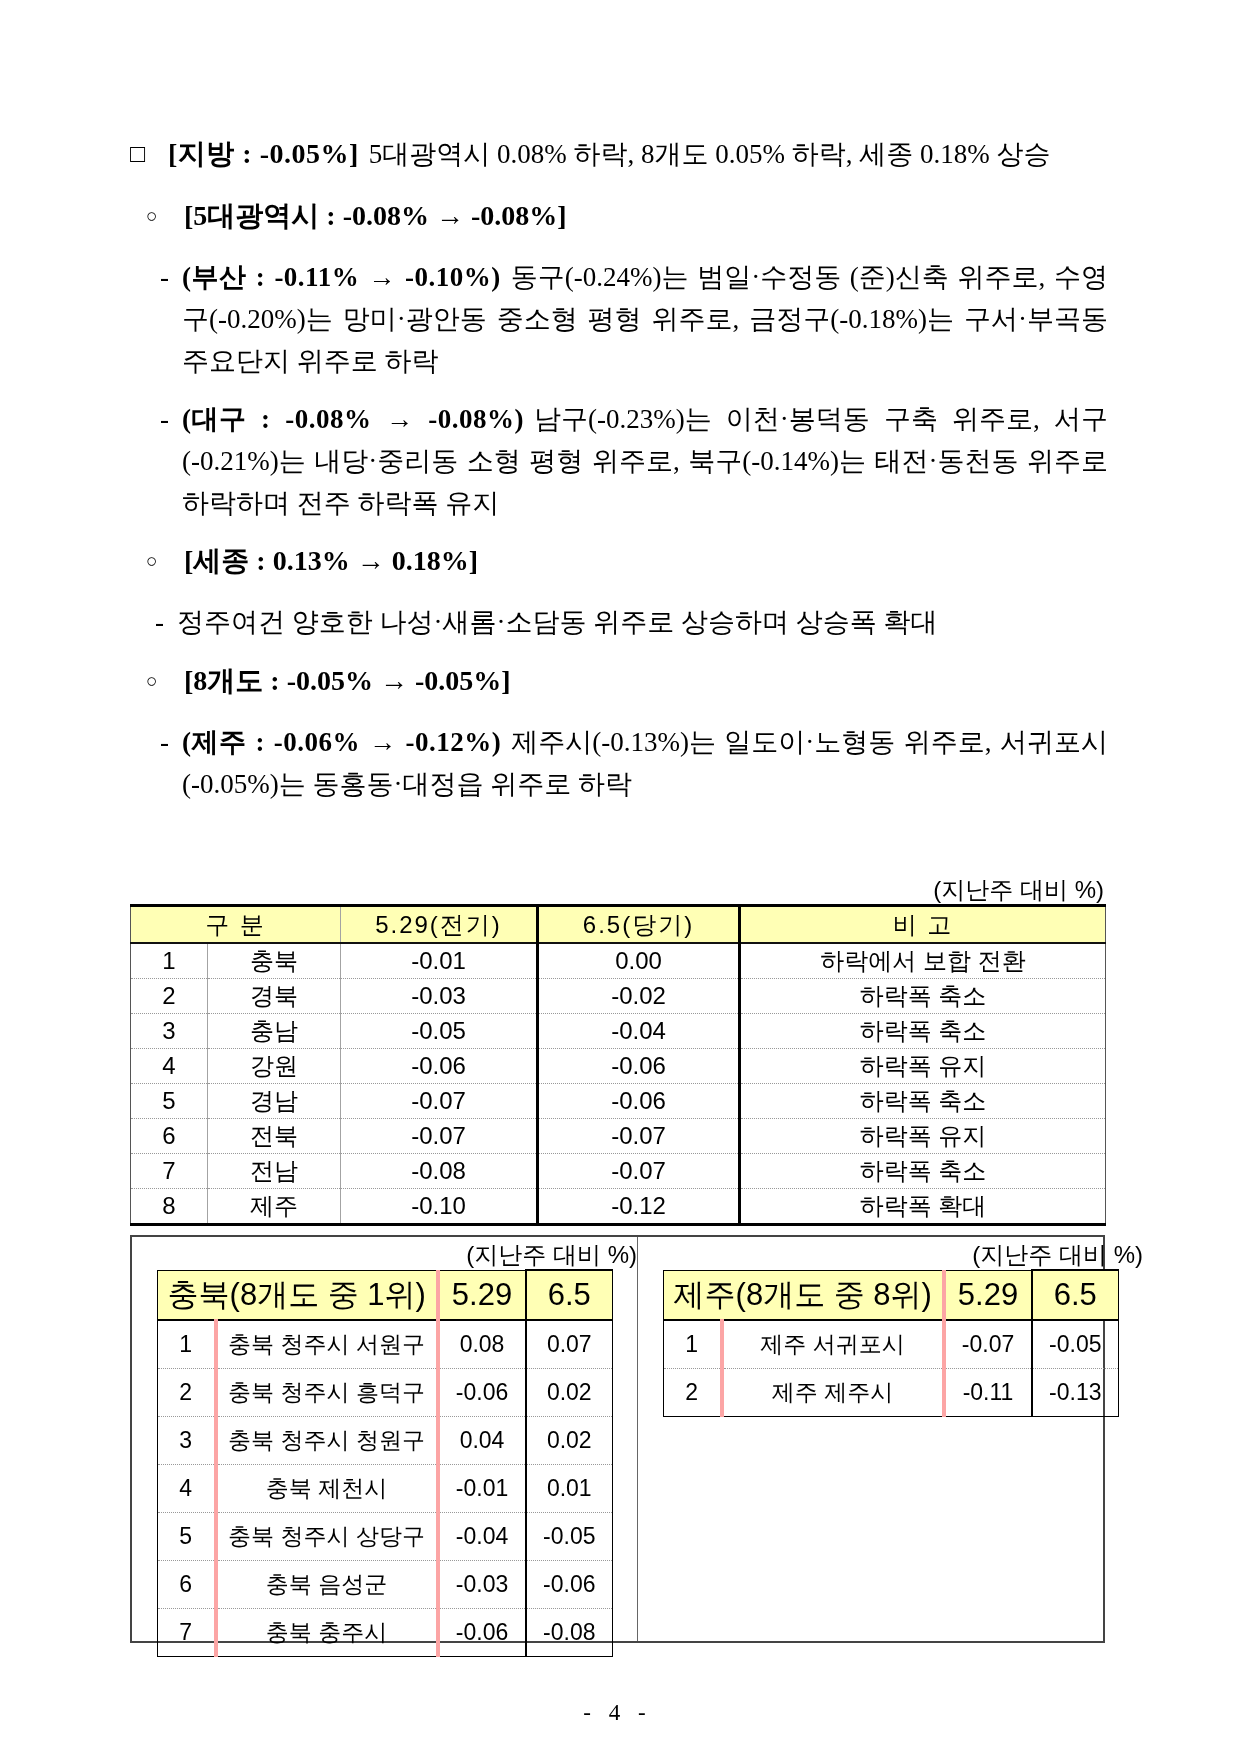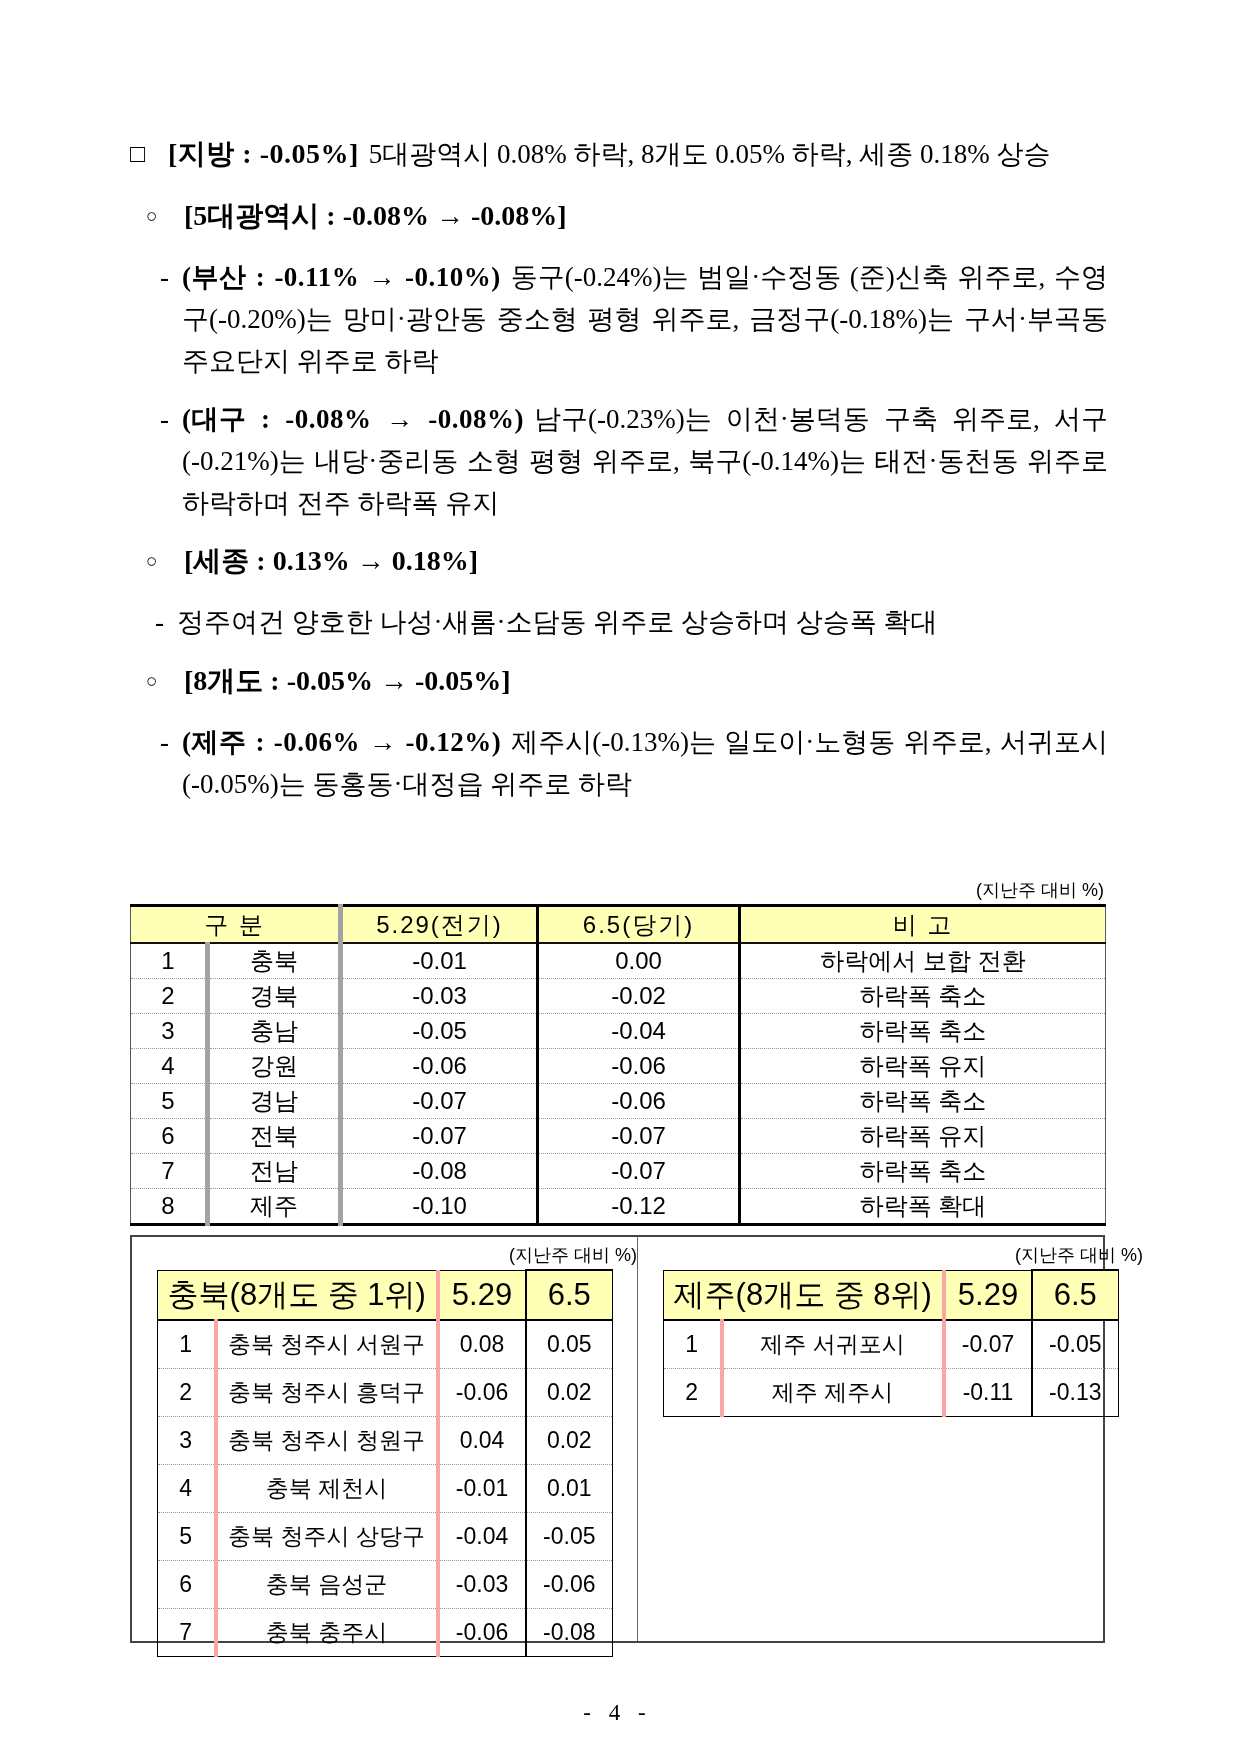--- a/index.html
+++ b/index.html
@@ -27,21 +27,21 @@
   .p-h1 b{font-size:28px;}
   .p-h2{padding-left:16px;margin-bottom:19px;font-weight:bold;font-size:28px;}
   .p-h2 .mk{width:38px;font-size:19px;font-weight:normal;}
   .p-item{padding-left:30px;margin-bottom:16px;}
   .p-item .mk{width:22px;}
   .p-sub{padding-left:25px;margin-bottom:17px;}
   .p-sub .mk{width:22px;}
   
   .unit-caption{
     font-family:"Liberation Sans", sans-serif;
-    font-size:18px;
+    font-size:24px;
     text-align:right;
     line-height:24px;
   }
   .main-caption{margin-top:73px;margin-bottom:2px;padding-right:4px;}
   
   table{border-collapse:collapse;table-layout:fixed;}
   .main-table{
     width:975px;
     font-family:"Liberation Sans", sans-serif;
     border-top:3px solid #000;
@@ -55,21 +55,21 @@
     font-size:24px;
     height:33px;
     border-bottom:2px solid #111;
     letter-spacing:2px;
   }
   .main-table td{
     height:31px;
     font-size:24px;
     text-align:center;
   }
-  .main-table .vline{border-left:5px solid #a3a3a3;}
+  .main-table .vline{border-left:1px solid #a3a3a3;}
   .main-table tbody tr + tr td{border-top:1px dotted #999;}
   .thick-l{border-left:3px solid #000 !important;}
   .thick-r{border-right:3px solid #000 !important;text-align:center;}
   
   .bottom-box{
     margin-top:9px;
     width:975px;
     height:408px;
     border:2px solid #444;
     box-sizing:border-box;
@@ -249,21 +249,21 @@
               <th colspan="2">충북(8개도 중 1위)</th>
               <th class="vline">5.29</th>
               <th class="thick-l thick-t">6.5</th>
             </tr>
           </thead>
           <tbody>
             <tr>
                 <td>1</td>
                 <td class="vline">충북 청주시  서원구</td>
                 <td class="vline">0.08</td>
-                <td class="thick-l">0.05</td>
+                <td class="thick-l">0.07</td>
               </tr>
             <tr>
                 <td>2</td>
                 <td class="vline">충북 청주시 흥덕구</td>
                 <td class="vline">-0.06</td>
                 <td class="thick-l">0.02</td>
               </tr>
             <tr>
                 <td>3</td>
                 <td class="vline">충북 청주시 청원구</td>

